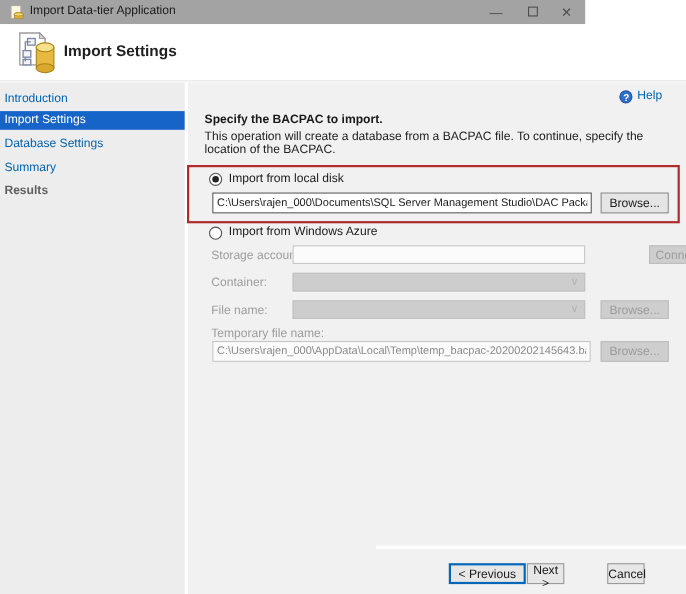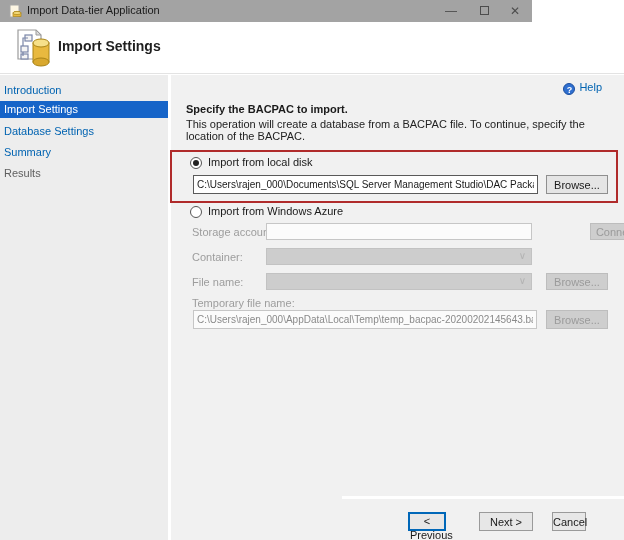--- a/index.html
+++ b/index.html
@@ -20,21 +20,21 @@
   .header { position:absolute; left:0; top:22px; width:624px; height:52px; background:#ffffff; border-bottom:1px solid #e3e3e3; }
   .header-icon { position:absolute; left:12px; top:4px; }
   .header-title { position:absolute; left:58px; top:16px; font-size:14px; font-weight:bold; color:#1f1f1f; }
 
   
   .body { position:absolute; left:0; top:75px; width:624px; height:465px; background:#f1f1f1; }
   .sidebar { position:absolute; left:0; top:0; width:168px; height:465px; background:#ededed; }
   .v-divider { position:absolute; left:168px; top:0; width:3px; height:465px; background:#ffffff; }
   .nav-item { position:absolute; left:0; width:168px; height:17px; padding-left:4px; font-size:11px; line-height:17px; color:#0063b1; cursor:pointer; }
   .nav-item.selected { background:#1664c8; color:#ffffff; cursor:default; }
-  .nav-item.disabled { color:#5f5f5f; cursor:default; }
+  .nav-item.disabled { color:#5f5f5f; cursor:default;font-weight:bold; }
 
   .main { position:absolute; left:171px; top:0; width:453px; height:465px; background:#f1f1f1; }
 
   .help { position:absolute; top:6px; right:22px; font-size:11px; color:#0063b1; cursor:pointer; }
   .help-icon { display:inline-block; width:12px; height:12px; border-radius:50%; background:#2f6fd0; color:#fff; font-size:9px; font-weight:bold; text-align:center; line-height:12px; vertical-align:-2px; margin-right:4px; border:1px solid #1d4f9e; }
 
   .heading { position:absolute; left:15px; top:28px; font-size:11px; font-weight:bold; color:#1a1a1a; }
   .desc1 { position:absolute; left:15px; top:43px; font-size:11px; color:#222; width:435px; }
   .desc2 { position:absolute; left:15px; top:56px; font-size:11px; color:#222; width:435px; }
 
@@ -65,22 +65,22 @@
   .dd-container { top:173px; }
   .dd-filename { top:198px; }
   .dd-chevron { position:absolute; right:5px; top:1px; font-size:10px; color:#b3b3b3; }
   .btn-connect { left:375px; top:148px; width:62px; height:17px;margin-left:44px; }
   .browse-2 { left:375px; top:198px; width:62px; height:17px; }
   .in-temp { position:absolute; left:22px; top:235px; width:344px; height:19px; background:#fbfbfb; border:1px solid #c6c6c6; font-family:"Liberation Sans", sans-serif; font-size:10px; color:#8a8a8a; padding:0 3px; white-space:nowrap; overflow:hidden; }
   .browse-3 { left:375px; top:235px; width:62px; }
 
   .footer-sep { position:absolute; left:171px; top:421px; width:453px; height:3px; background:#ffffff; }
   .footer-btn { position:absolute; top:437px; height:19px; background:#e7e7e7; border:1px solid #9a9a9a; font-family:"Liberation Sans", sans-serif; font-size:11px; color:#1a1a1a; text-align:center; cursor:pointer; }
-  .btn-previous { left:237px; width:38px; border:2px solid #0067b8; line-height:14px;text-align:center; }
-  .btn-next { left:308px; width:54px; }
+  .btn-previous { left:237px; width:70px; border:2px solid #0067b8; line-height:14px;text-align:center; }
+  .btn-next { left:308px; width:34px; }
   .btn-cancel { left:381px; width:34px; }
 </style>
 </head>
 <body>
 
 <div class="window">
 
   <div class="titlebar">
     <svg class="titlebar-icon" viewBox="0 0 14 14">
       <rect x="2" y="1" width="9" height="12" fill="#fdf6e3" stroke="#a8a8a8" stroke-width="1"></rect>

